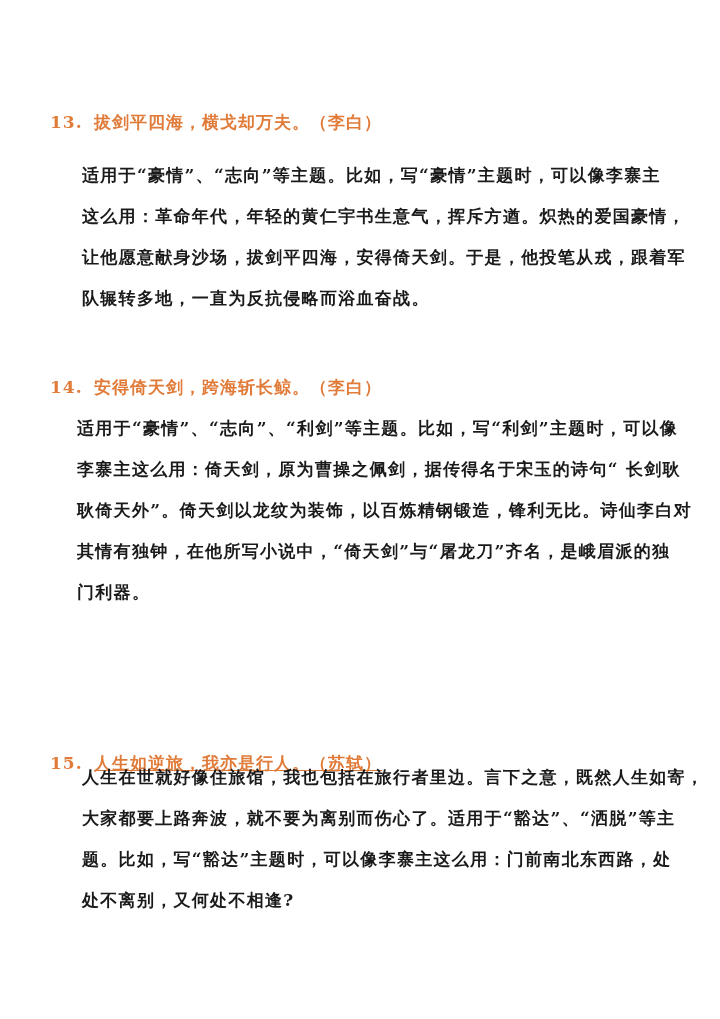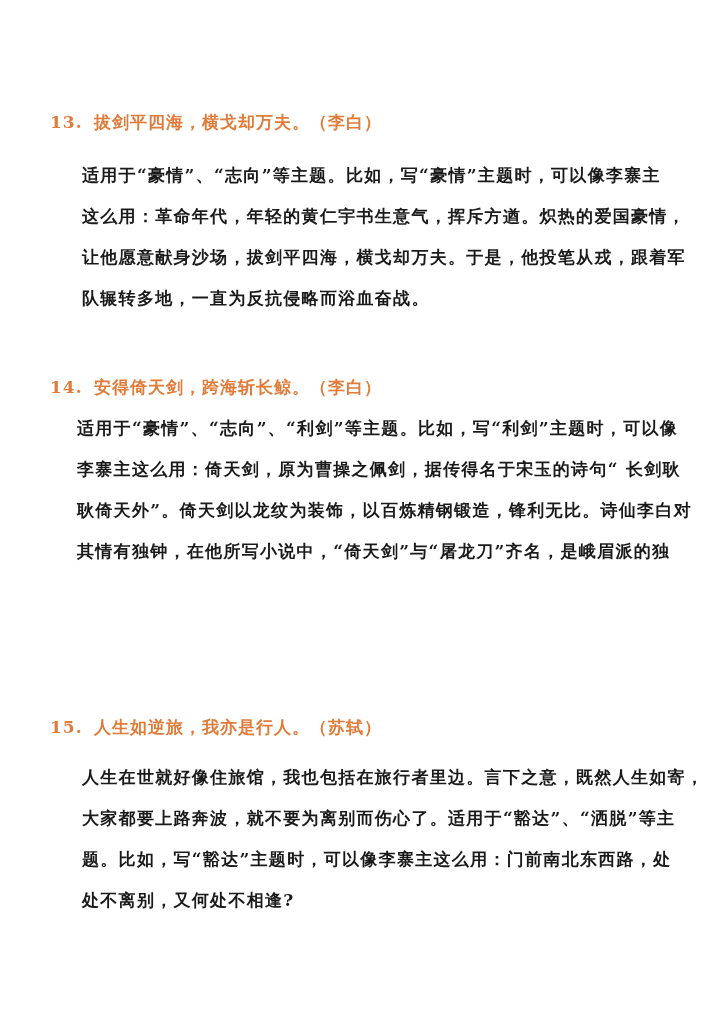--- a/index.html
+++ b/index.html
@@ -14,35 +14,36 @@
 </style>
 </head>
 <body>
 
 <div class="heading" style="top:88px;">
   <span class="num">13.</span><span>拔剑平四海，横戈却万夫。（李白）</span>
 </div>
 <div class="para" style="left:50px; top:155px;">
   <span class="line">适用于“豪情”、“志向”等主题。比如，写“豪情”主题时，可以像李寨主</span>
   <span class="line">这么用：革命年代，年轻的黄仁宇书生意气，挥斥方遒。炽热的爱国豪情，</span>
-  <span class="line">让他愿意献身沙场，拔剑平四海，横戈却万夫。于是，他投笔从戎，跟着军</span>
+  <span class="line">让他愿意献身沙场，拔剑平四海，安得倚天剑。于是，他投笔从戎，跟着军</span>
   <span class="line">队辗转多地，一直为反抗侵略而浴血奋战。</span>
 </div>
 
 <div class="heading" style="top:353px;">
   <span class="num">14.</span><span>安得倚天剑，跨海斩长鲸。（李白）</span>
 </div>
 <div class="para" style="left:45px; top:408px;">
   <span class="line">适用于“豪情”、“志向”、“利剑”等主题。比如，写“利剑”主题时，可以像</span>
   <span class="line">李寨主这么用：倚天剑，原为曹操之佩剑，据传得名于宋玉的诗句“ 长剑耿</span>
   <span class="line">耿倚天外”。倚天剑以龙纹为装饰，以百炼精钢锻造，锋利无比。诗仙李白对</span>
   <span class="line">其情有独钟，在他所写小说中，“倚天剑”与“屠龙刀”齐名，是峨眉派的独</span>
+  <span class="line">门利器。</span>
 </div>
 
-<div class="heading" style="top:693px;">
+<div class="heading" style="top:729px;text-decoration:underline;">
   <span class="num">15.</span><span>人生如逆旅，我亦是行人。（苏轼）</span>
 </div>
 <div class="para" style="left:50px; top:757px;">
   <span class="line">人生在世就好像住旅馆，我也包括在旅行者里边。言下之意，既然人生如寄，</span>
   <span class="line">大家都要上路奔波，就不要为离别而伤心了。适用于“豁达”、“洒脱”等主</span>
   <span class="line">题。比如，写“豁达”主题时，可以像李寨主这么用：门前南北东西路，处</span>
   <span class="line">处不离别，又何处不相逢?</span>
 </div>
 
 </body></html>

